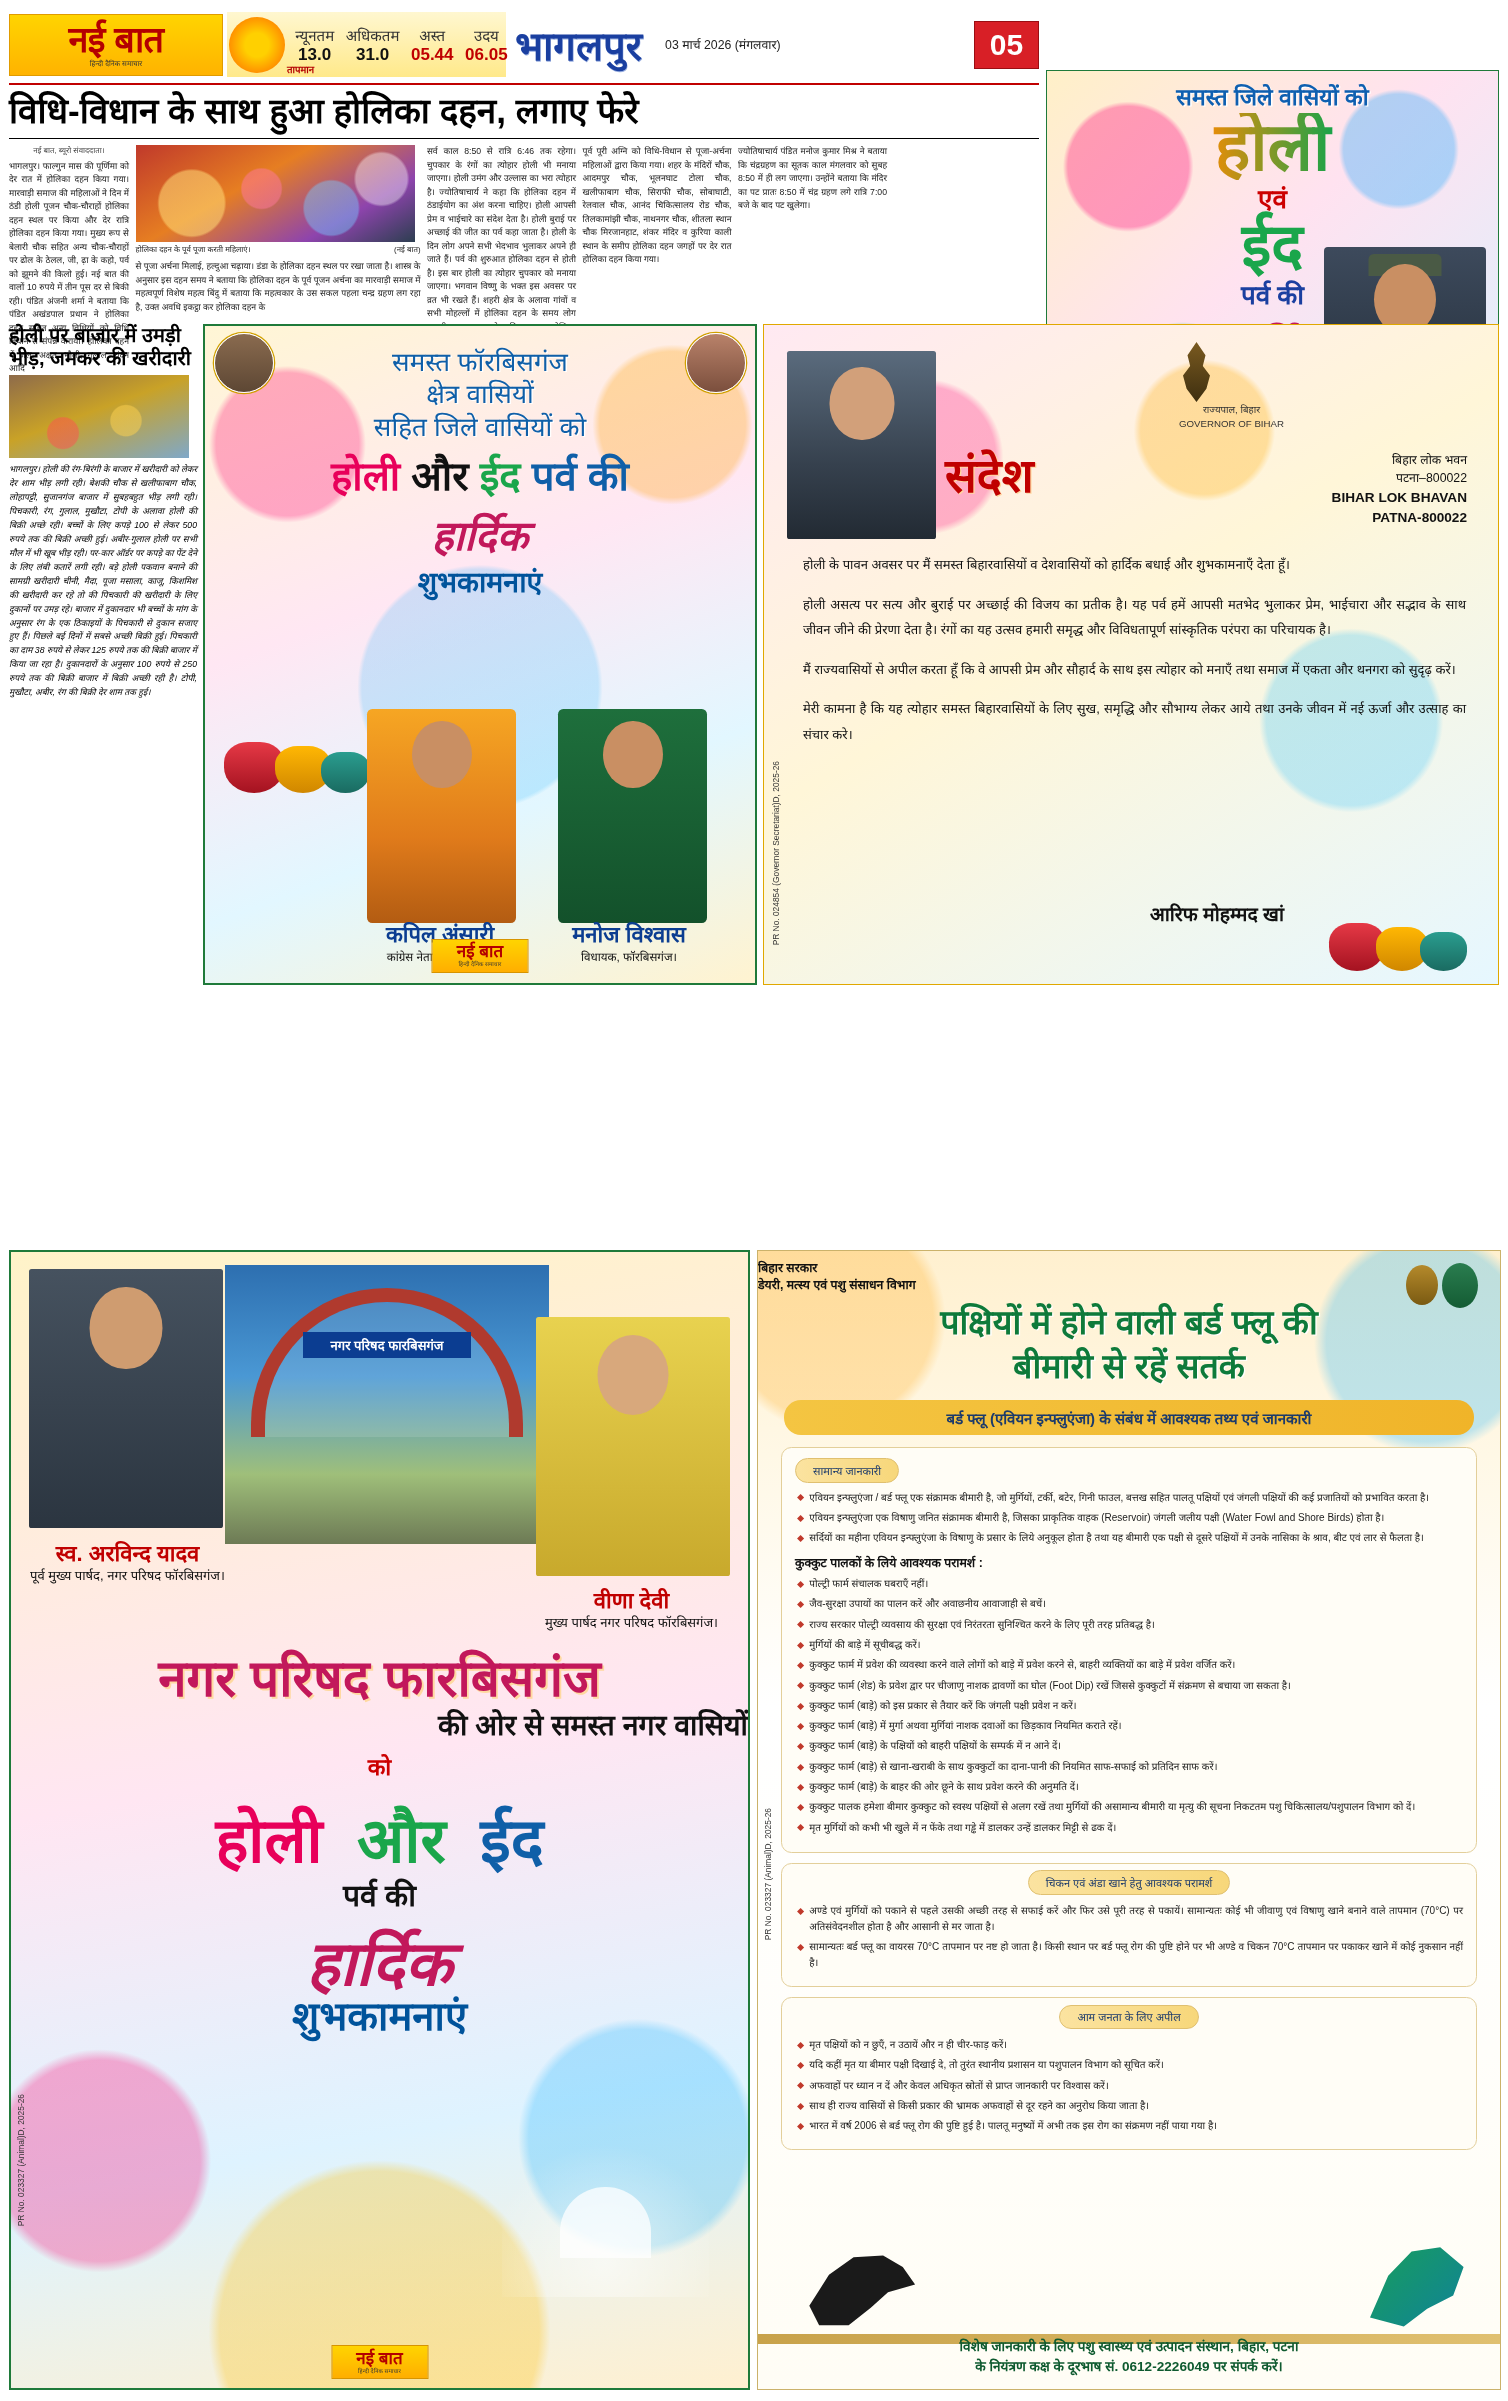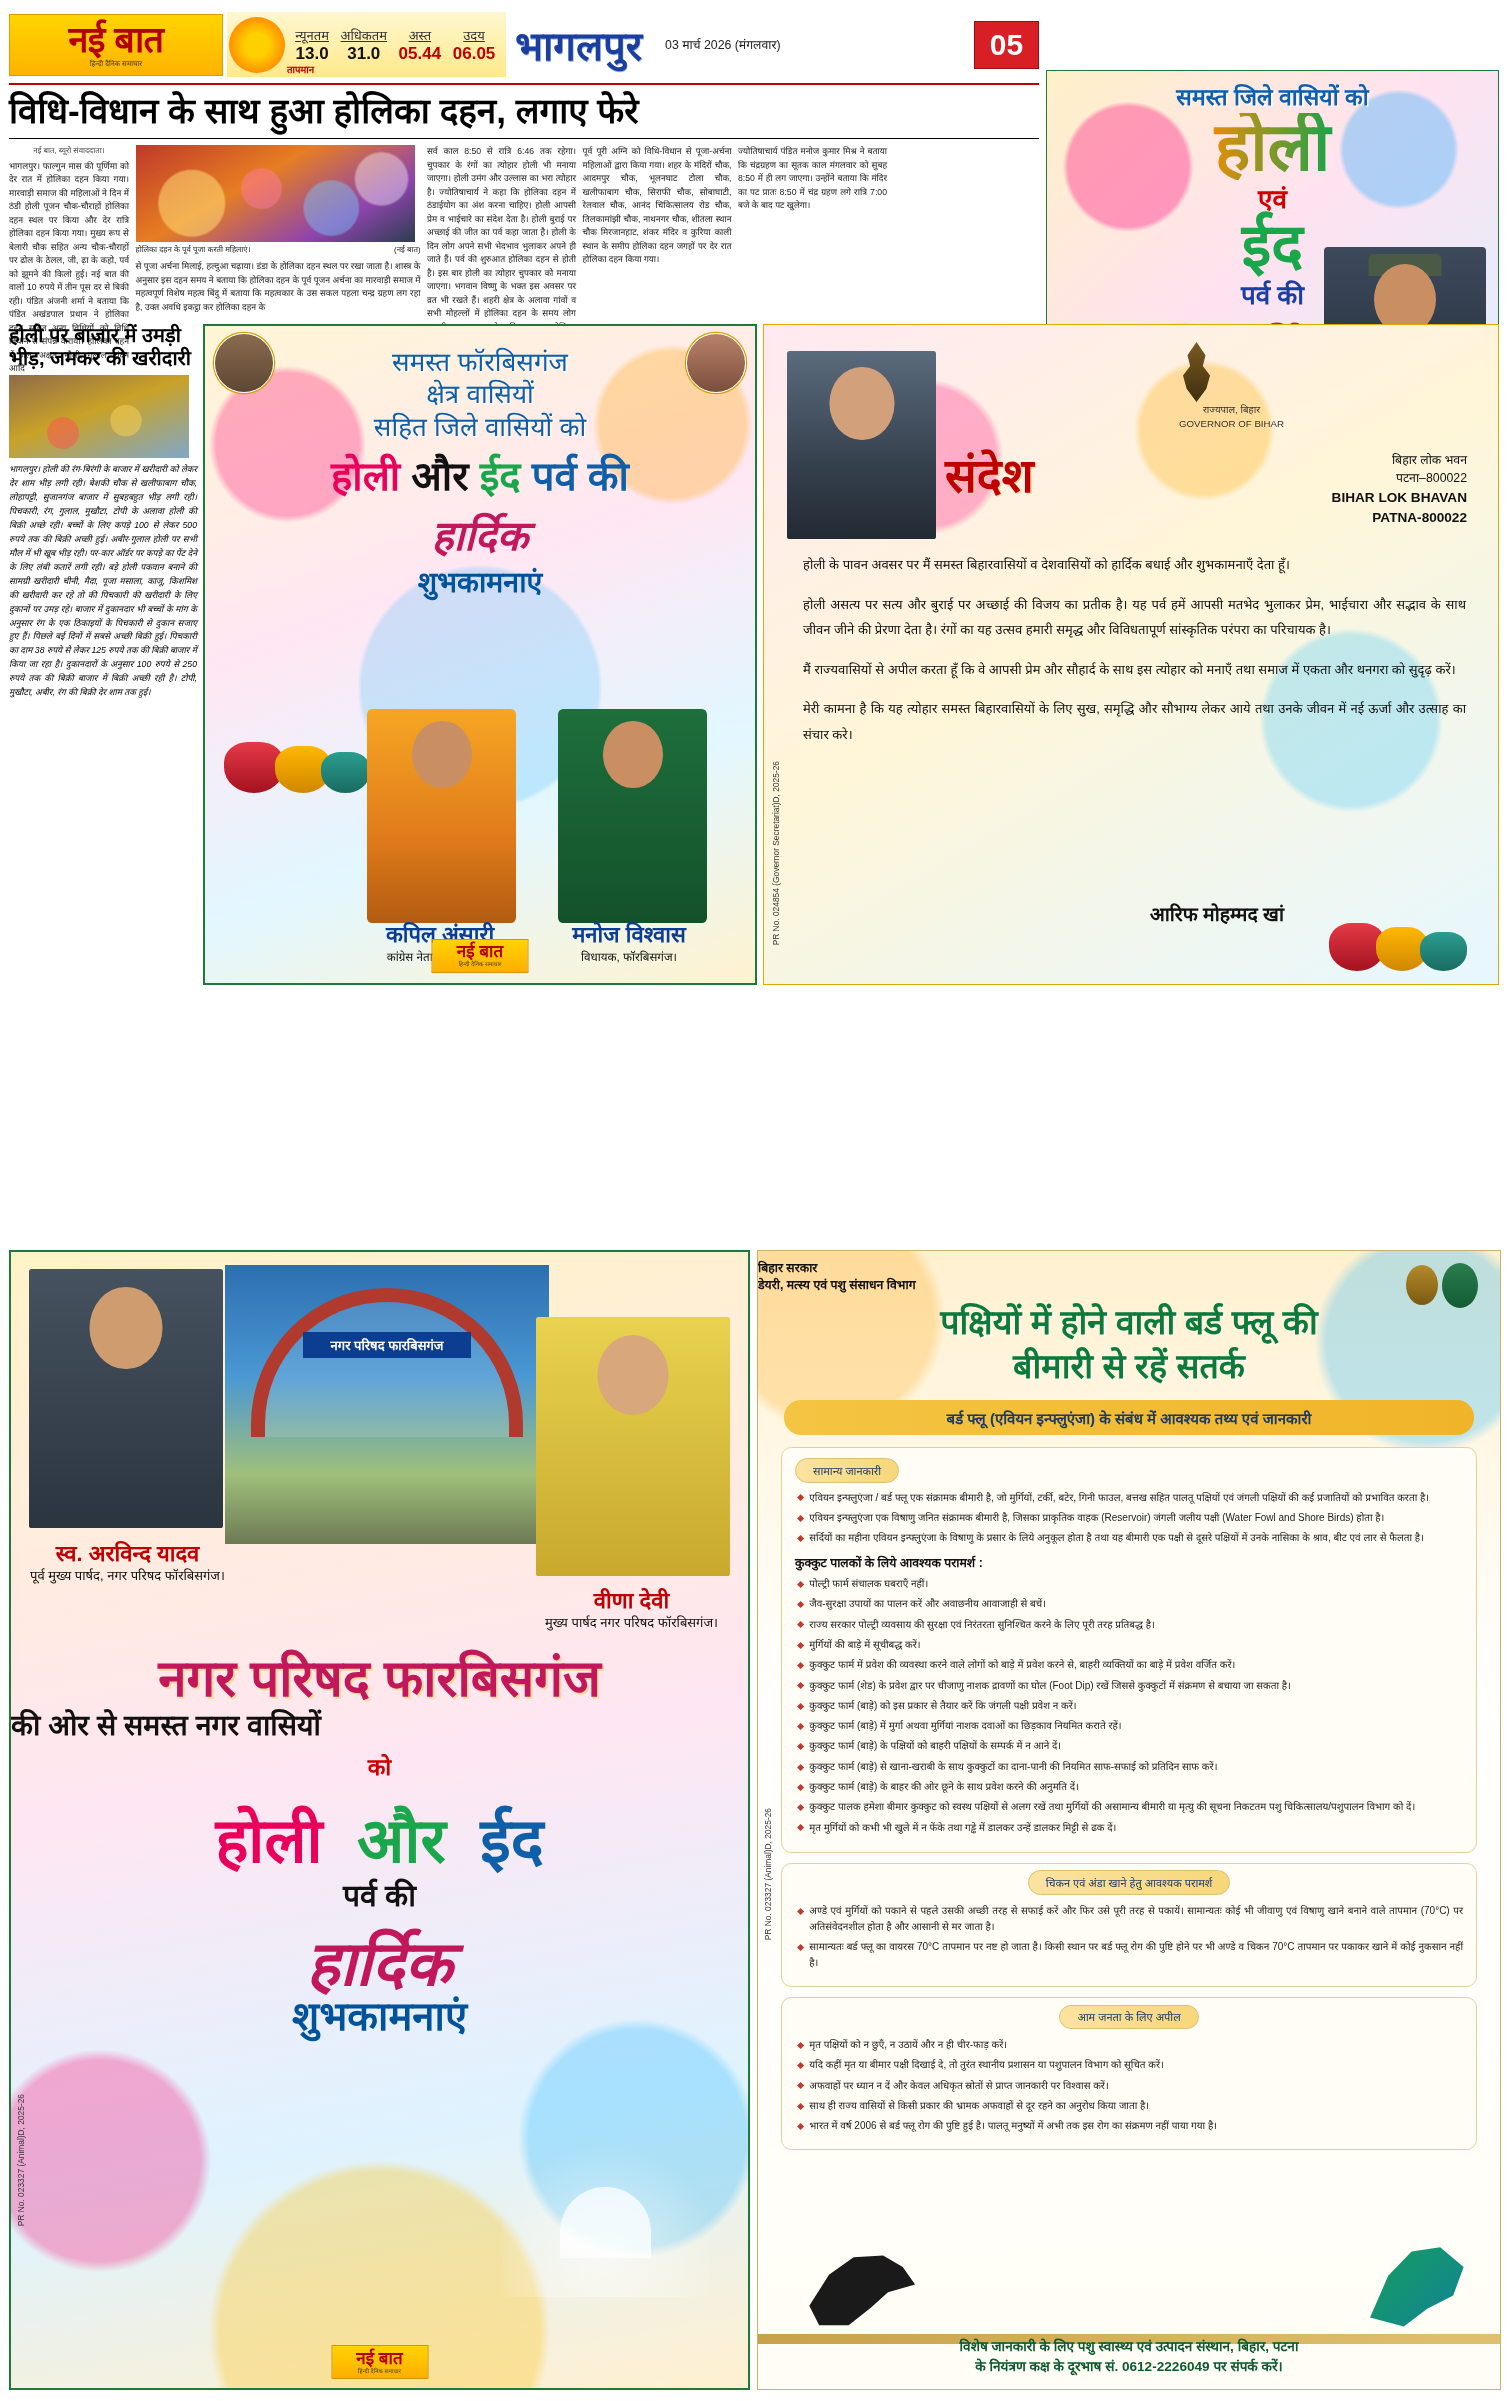--- a/index.html
+++ b/index.html
@@ -34,21 +34,21 @@
     background: linear-gradient(180deg,#fff7d0,#ffe98a);
     display:flex; align-items:center;
   }
   .sun {
     width: 56px; height: 56px; border-radius: 50%;
     background: radial-gradient(circle,#ffd000 30%, #ff8a00 75%);
     margin-left: 2.6px; flex: 0 0 auto;
   }
   .temp-cols { display: flex; margin-left: 3.9px; }
   .temp-col { text-align: center; padding: 0 5.8px; }
-  .temp-col .lbl { font-size: 13px; color: #333; text-decoration: underline; }
+  .temp-col .lbl { font-size: 15px; color: #333; }
   .temp-col .val { font-size: 17px; font-weight: bold; color: #111; }
   .temp-col.v2 .val { color: #c00000; }
   .temp-label-vert {
     font-size: 9.7px; color: #b40000; font-weight: bold; writing-mode: horizontal-tb;
     position:absolute; left: 60px; bottom: 1.3px;
   }
   .edition-name {
     font-size: 40px; font-weight: bold; color: #1a3fa0; margin-left: 9px;
     text-shadow: 0.6px 0.6px 0 #9bb0e0;
   }
@@ -281,21 +281,21 @@
   .np-cap-l { position:absolute; left: 13px; top: 285px; width: 207px; text-align:center; }
   .np-cap-r { position:absolute; right: 13px; top: 332px; width: 207px; text-align:center; }
   .np-cap-l .n, .np-cap-r .n { font-size: 22px; font-weight:bold; color:#c00000; }
   .np-cap-l .d, .np-cap-r .d { font-size: 13px; color:#111; line-height:1.4; }
   .np-title {
     position:absolute; left: 0; right:0; top: 389px; text-align:center;
     font-size: 51px; font-weight: bold; color:#c2185b;
     text-shadow: 1.9px 1.9px 0 #ffd9a0;
   }
   .np-sub {
-    position:absolute; left: 0; right: 0; top: 453px; text-align:left;
+    position:absolute; left: 0; right: 0; top: 453px; text-align:right;
     font-size: 28.5px; font-weight:bold; color:#111;
   }
   .np-ko { position:absolute; left:0; right:0; top: 498px; text-align:center; font-size: 23px; font-weight:bold; color:#c00; }
   .np-festival {
     position:absolute; left: 0; right: 0; top: 544px; text-align:center; font-size: 62px; font-weight:bold;
   }
   .np-festival .h { color:#e8005a; }
   .np-festival .a { color:#1aa64b; }
   .np-festival .e { color:#0f5fa8; }
   .np-parv { position:absolute; left:0; right:0; top: 622px; text-align:center; font-size: 30px; font-weight:bold; color:#111; }

